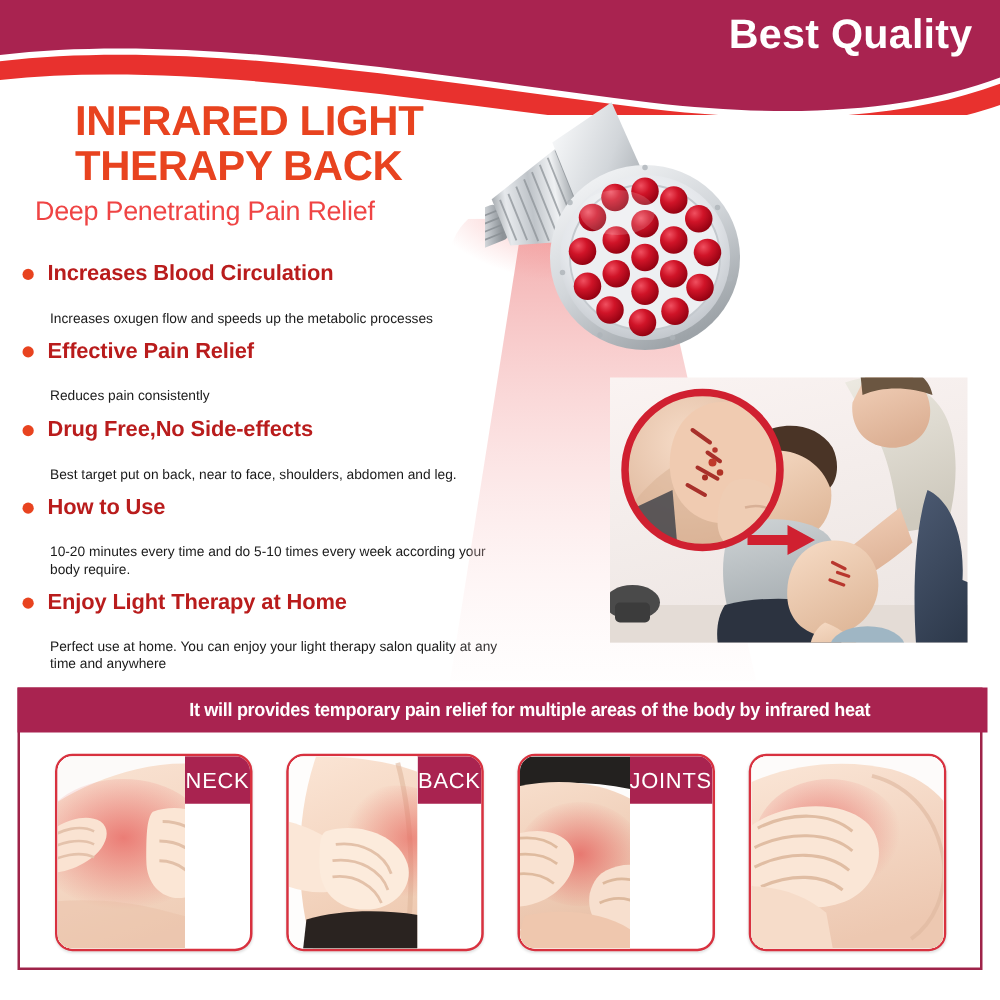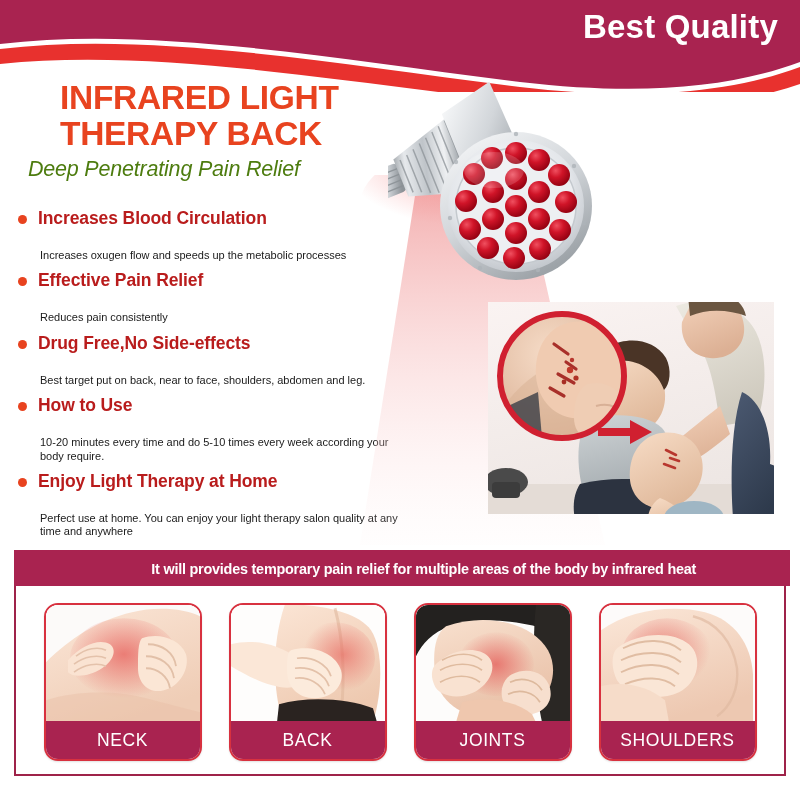--- a/index.html
+++ b/index.html
@@ -20,22 +20,22 @@
     letter-spacing: 0.2px; white-space: nowrap;
   }
 
   
   .title-block { position: absolute; left: 28px; top: 80px; width: 380px; }
   .title-main {
     color: #E8431F; font-size: 33.5px; font-weight: bold;
     line-height: 1.08; letter-spacing: -0.3px; margin-left: 32px;
   }
   .title-sub {
-    color: #4d7c0f; font-size: 21.5px; font-weight: normal;
-    margin-top: 5px; letter-spacing: -0.2px; font-style: italic;
+    color: #ef4444; font-size: 21.5px; font-weight: normal;
+    margin-top: 5px; letter-spacing: -0.2px;
   }
 
   
   .features { position: absolute; left: 14px; top: 208px; width: 400px; }
   .feature { position: relative; padding-left: 24px; margin-bottom: 8px; }
   .bullet {
     position: absolute; left: 4px; top: 7px;
     width: 9px; height: 9px; border-radius: 50%;
     background: #E8431F;
   }
@@ -81,21 +81,21 @@
     width: 768px; height: 184px;
     display: flex; align-items: center; justify-content: space-around;
     padding: 0 14px;
   }
   .card {
     width: 158px; height: 158px;
     border: 2.5px solid #D8313F;
     border-radius: 14px;
     overflow: hidden;
     background: #fff;
-    display: flex; flex-direction: column;
+    display: flex; flex-direction: row;
     box-shadow: 0 1px 2px rgba(0,0,0,0.12);
   }
   .card-img { flex: 1 1 auto; position: relative; overflow: hidden; background: #fff; }
   .card-img svg { display: block; width: 100%; height: 100%; }
   .card-label {
     height: 38px; background: #A92350;
     display: flex; align-items: center; justify-content: center;
     color: #ffffff; font-size: 17.5px; font-weight: normal;
     letter-spacing: 0.6px;
   }
@@ -501,19 +501,18 @@
             <g stroke="#E0BDA3" stroke-width="1.9" fill="none">
               <path d="M22,44 C42,34 66,34 80,46"></path>
               <path d="M20,56 C40,46 66,46 80,58"></path>
               <path d="M20,68 C40,58 64,58 78,70"></path>
               <path d="M24,80 C42,72 62,72 74,82"></path>
             </g>
 
             <path d="M0,82 C22,76 48,82 64,96 L68,118 L0,118 Z" fill="#F6DCC9"></path>
           </svg>
         </div>
-        <div class="card-label">SHOULDERS</div>
       </div>
 
     </div>
   </div>
 
 </div>
 
 </body></html>

